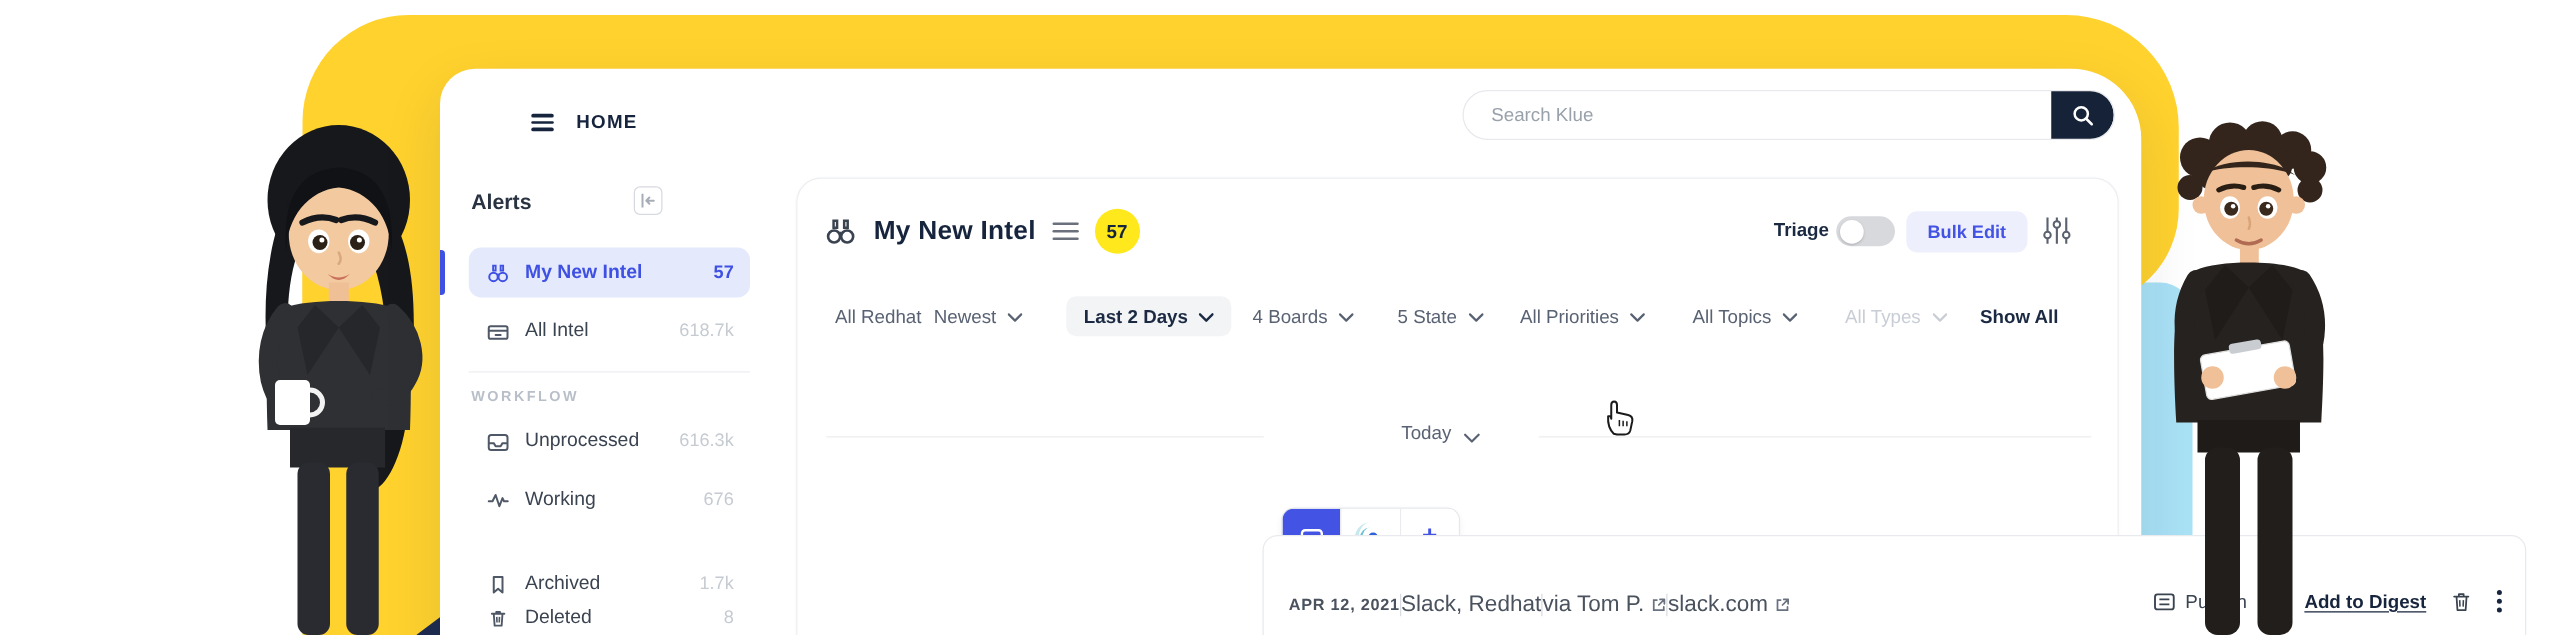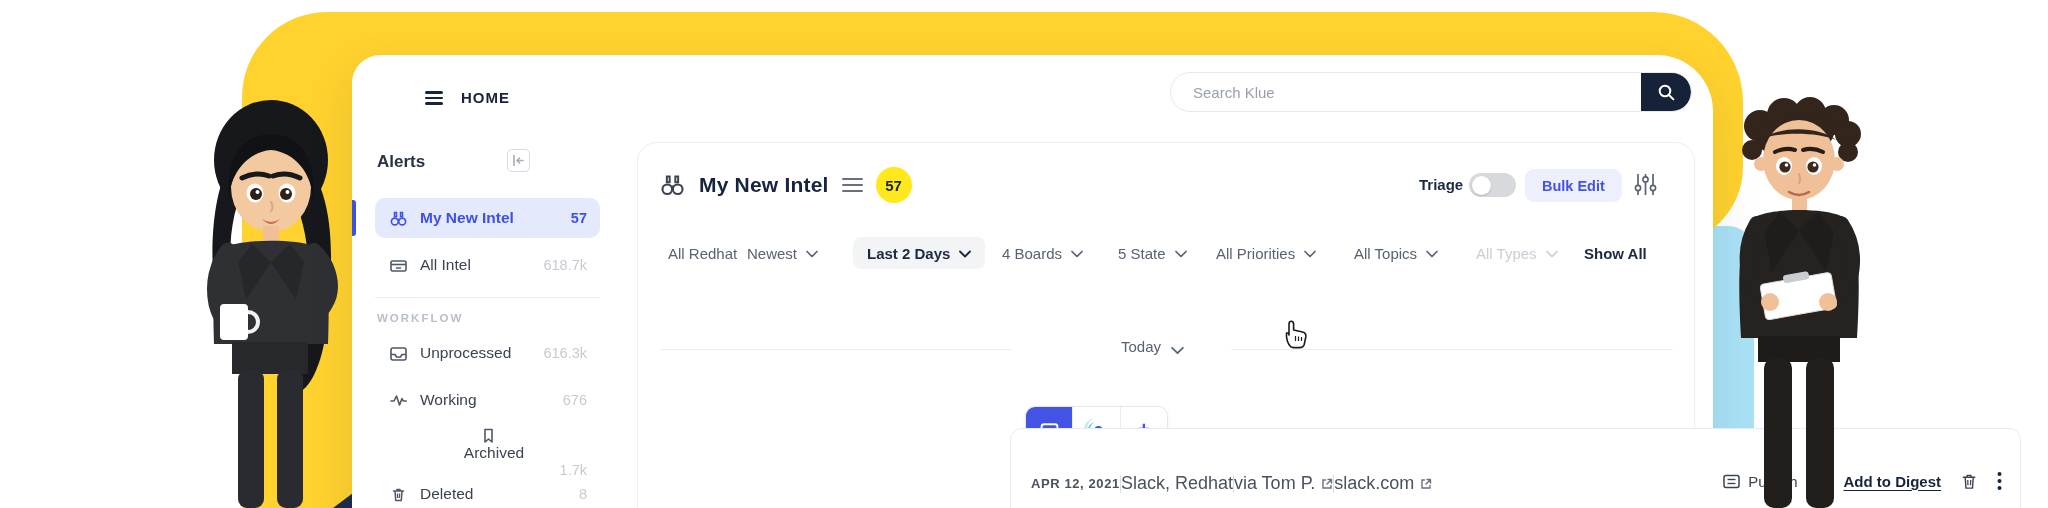--- a/index.html
+++ b/index.html
@@ -200,21 +200,21 @@
     <div class="abs sb-row" style="top:325px;">
       <span class="icon-gray">
         <svg width="19" height="17" viewBox="0 0 19 17">
             <path d="M2,9 h3 l2.5,-5 l3,9 l2.5,-6.5 l1.2,2.5 h3" fill="none" stroke="currentColor" stroke-width="1.6" stroke-linecap="round" stroke-linejoin="round"></path>
           </svg>
       </span>
       <span class="lbl">Working</span>
       <span class="cnt">676</span>
     </div>
 
-    <div class="abs sb-row" style="top:372px;flex-direction:column;">
+    <div class="abs sb-row" style="top:392px;">
       <span class="icon-gray">
         <svg width="19" height="17" viewBox="0 0 19 17">
             <path d="M6,2.5 h7 v12.5 l-3.5,-3 l-3.5,3 Z" fill="none" stroke="currentColor" stroke-width="1.6" stroke-linejoin="round"></path>
           </svg>
       </span>
       <span class="lbl">Archived</span>
       <span class="cnt">1.7k</span>
     </div>
 
     <div class="abs sb-row" style="top:419px;">

